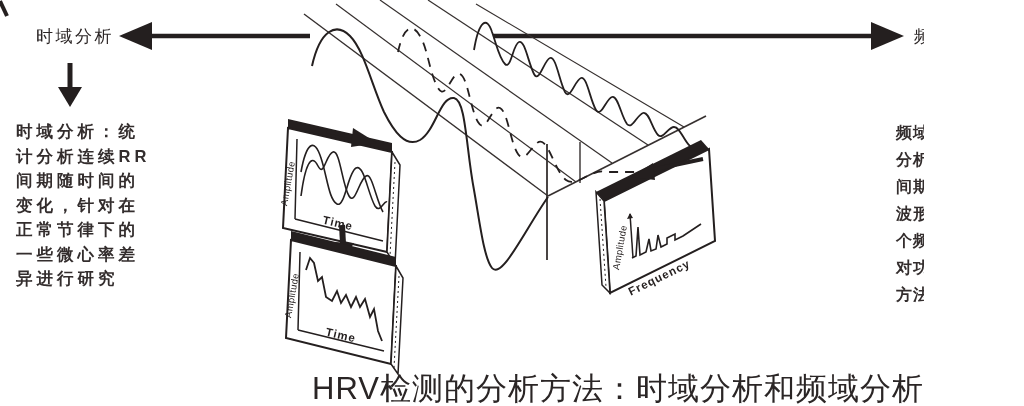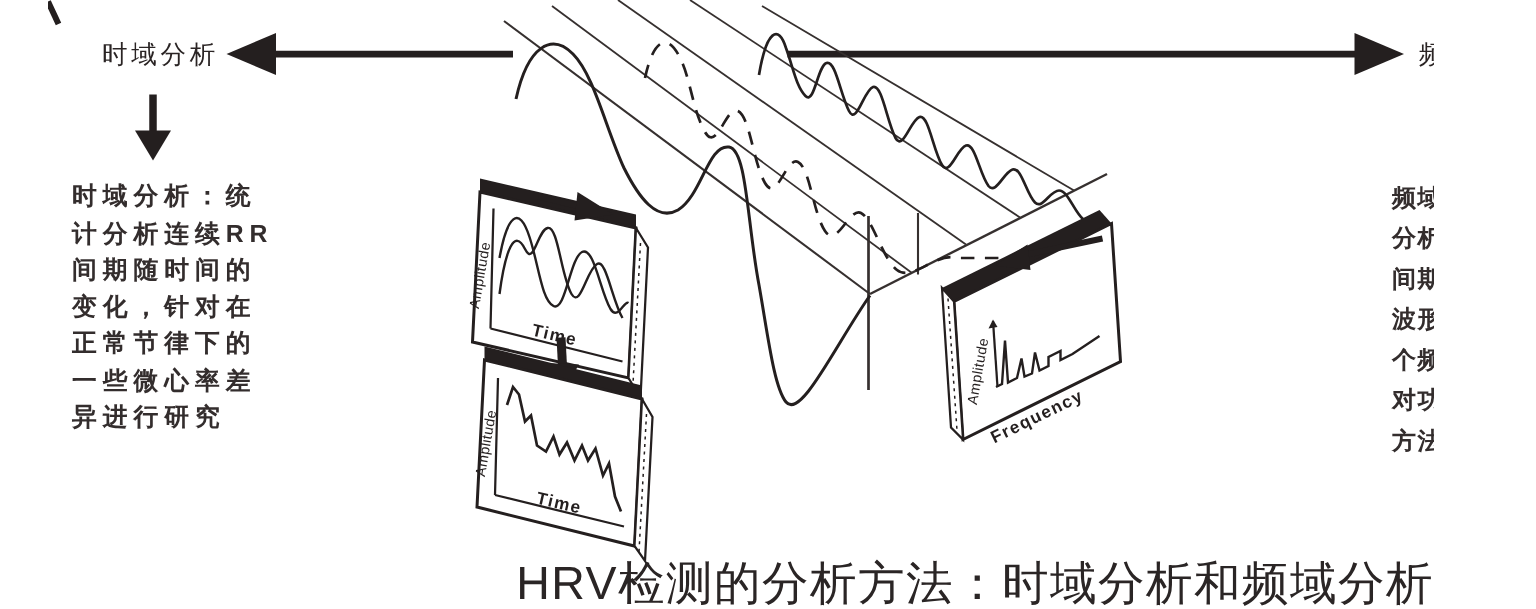--- a/index.html
+++ b/index.html
@@ -1,18 +1,18 @@
 <!DOCTYPE html>
 <html><head>
 <meta charset="utf-8">
 <style>
   html,body{margin:0;padding:0;background:#ffffff;}
   .stage{
     position:relative;width:924px;height:406px;background:#ffffff;overflow:hidden;
-    font-family:"Liberation Sans","DejaVu Sans",sans-serif;color:#262020;margin-left:32px;
+    font-family:"Liberation Sans","DejaVu Sans",sans-serif;color:#262020;
   }
   .top-label{
     position:absolute;font-size:17px;letter-spacing:2.5px;font-weight:500;color:#2a2424;
     white-space:nowrap;
   }
   .top-label.left{left:36px;top:25px;}
   .top-label.right{left:914px;top:25px;}
   .desc{
     position:absolute;font-size:16.5px;color:#332d2d;white-space:pre-line;font-weight:bold;
   }

